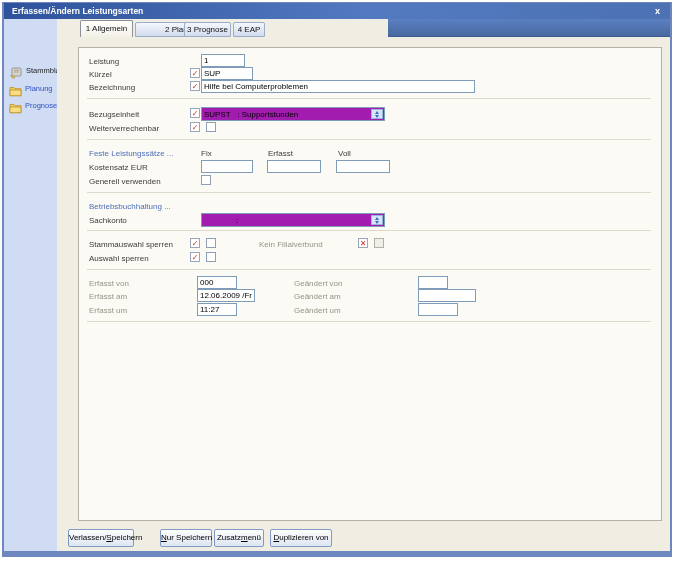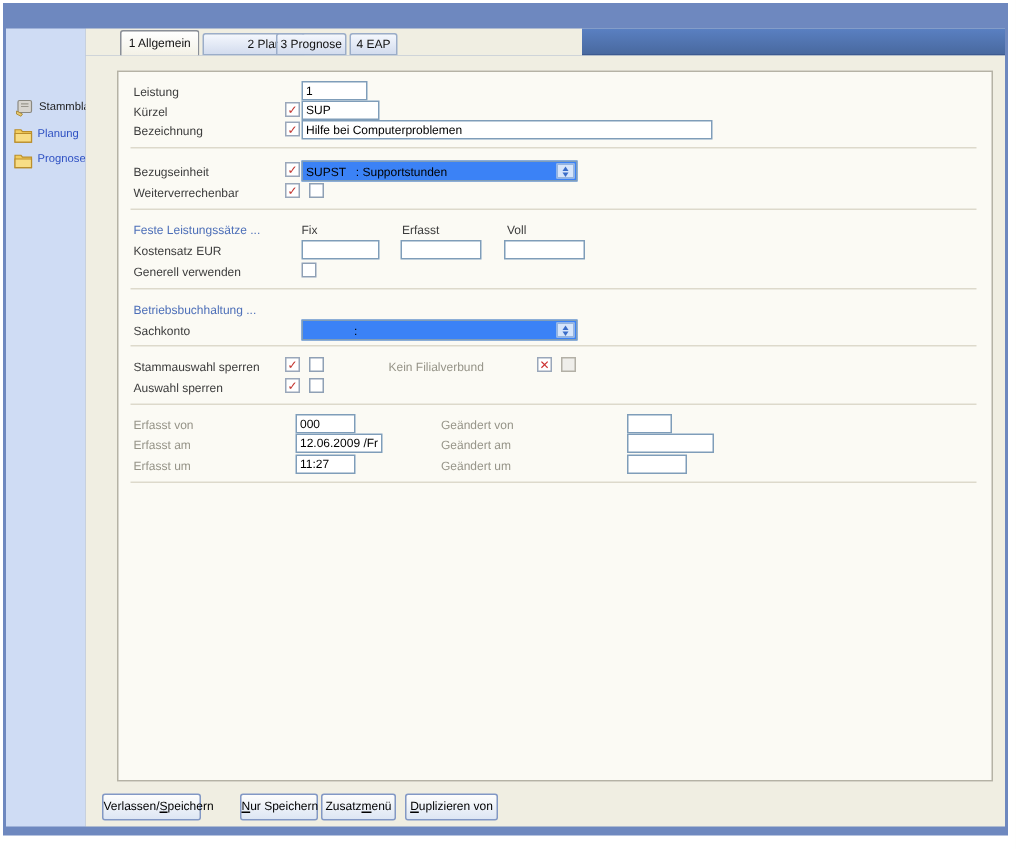--- a/index.html
+++ b/index.html
@@ -35,40 +35,44 @@
   .chdr { position:absolute; font-size:8px; color:#3c3c3c; white-space:nowrap; line-height:10px; }
   .inp { position:absolute; height:13px; border:1px solid #7f9db9; background:#fff;
     font-family:"Liberation Sans","DejaVu Sans",sans-serif; font-size:8px; color:#000; padding:0 2px; }
   .sep { position:absolute; left:8px; right:10px; height:1px; background:#ddd9cb; }
   .ni { position:absolute; width:10px; height:10px; background:#fff; border:1px solid #9aa7ba;
     cursor:pointer; text-align:center; }
   .ni i { font-style:normal; font-size:8px; line-height:9px; color:#c23530; font-weight:bold; display:block; }
   .ni.nx i { color:#cc2e2e; }
   .cb { position:absolute; width:10px; height:10px; background:#fff; border:1px solid #8fa0b5; cursor:pointer; }
   .cb.dis { background:#efeeea; border-color:#b3b0a6; }
-  .combo { position:absolute; height:14px; background:#3b82f6; border:1px solid #7f9db9; cursor:pointer; }
+  .combo { position:absolute; height:14px; background:#a21caf; border:1px solid #7f9db9; cursor:pointer; }
   .combo .val { position:absolute; left:2px; top:1px; font-size:8px; color:#000; white-space:pre; line-height:11px; }
   .combo .val.pad-colon { padding-left:32px; }
   .spin { position:absolute; right:1px; top:1px; bottom:1px; width:12px; background:#d6e5fb;
     border:1px solid #96b4de; display:flex; flex-direction:column; align-items:center; justify-content:center; }
   .tri-up { width:0; height:0; border-left:2.5px solid transparent; border-right:2.5px solid transparent;
     border-bottom:3px solid #3a6cc8; margin-bottom:1px; }
   .tri-dn { width:0; height:0; border-left:2.5px solid transparent; border-right:2.5px solid transparent;
     border-top:3px solid #3a6cc8; }
   .btn { position:absolute; top:492px; height:18px; background:linear-gradient(180deg,#fdfdfc,#dde6f4);
     border:1px solid #8298c5; border-radius:2px; font-size:8px; color:#000; text-align:center;
     line-height:16px; cursor:pointer; white-space:nowrap; }
   .btn u { text-decoration:underline; }
 </style>
 </head>
 <body>
 
 <div class="canvas">
   <div class="frame">
 
+    <div class="titlebar">
+      <span class="ttl">Erfassen/Ändern Leistungsarten</span>
+      <span class="close">x</span>
+    </div>
 
     <div class="sidebar">
       <div class="side-item" style="left:6px; top:46px; width:46px;">
         <span class="sicon" style="left:0; top:0;">
           <svg width="13" height="12" viewBox="0 0 13 12">
             <rect x="2" y="1" width="9" height="8" rx="1" fill="#d8d5cf" stroke="#8a8880" stroke-width="0.8"></rect>
             <line x1="4" y1="3.2" x2="9" y2="3.2" stroke="#9a978e" stroke-width="0.8"></line>
             <line x1="4" y1="5" x2="9" y2="5" stroke="#9a978e" stroke-width="0.8"></line>
             <path d="M1 8 l4 2 l-1 1.5 l-3 -1.5 z" fill="#e8c86e" stroke="#a98a3a" stroke-width="0.6"></path>
           </svg>

